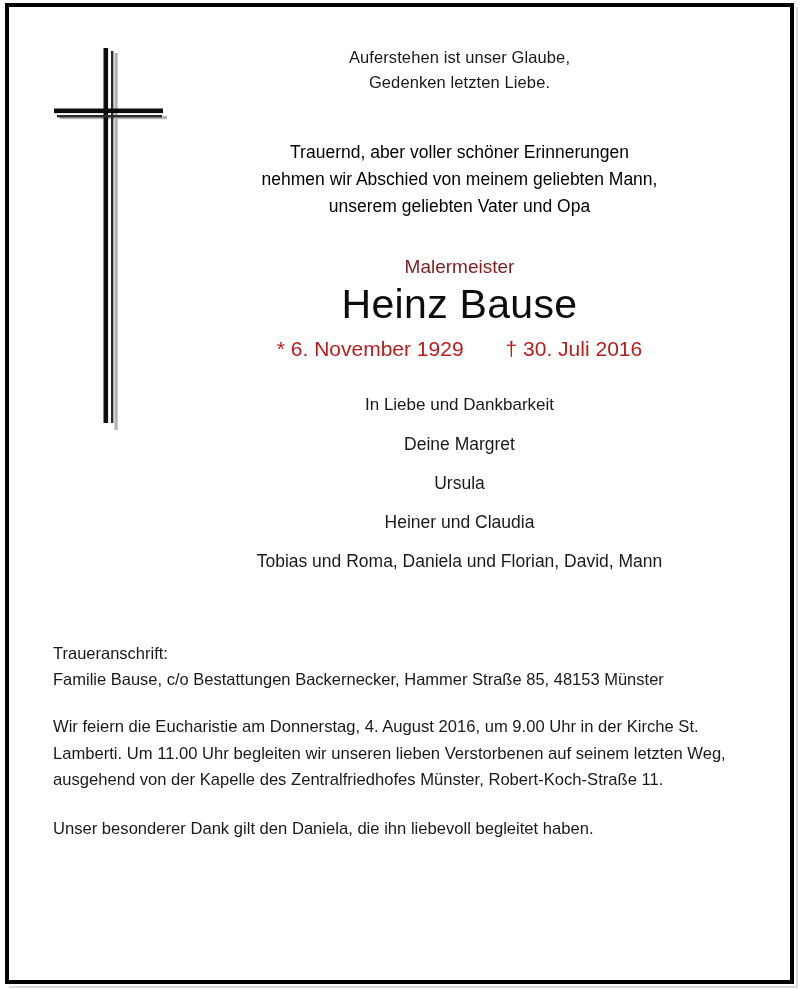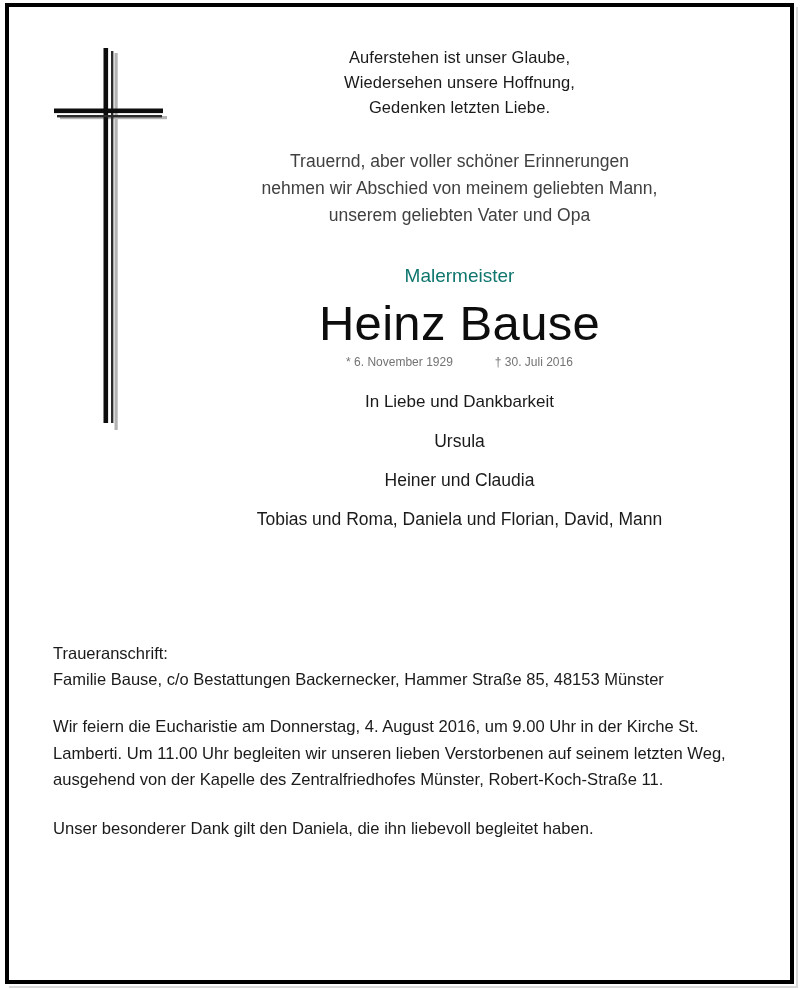--- a/index.html
+++ b/index.html
@@ -74,55 +74,55 @@
   }
 
   .verse {
     font-size: 16.5px;
     line-height: 25px;
     color: #1a1a1a;
     letter-spacing: 0.1px;
   }
 
   .intro {
-    margin-top: 28px;
+    margin-top: 44px;
     font-size: 17.5px;
     line-height: 27px;
-    color: #404040;
+    color: #000000;
   }
 
   .profession {
     margin-top: 35px;
     font-size: 19px;
     line-height: 24px;
-    color: #0f766e;
+    color: #7f1d1d;
   }
 
   .name {
-    margin-top: 10px;
-    font-size: 49px;
+    margin-top: 0;
+    font-size: 41px;
     line-height: 50px;
     font-weight: 400;
     letter-spacing: 0.3px;
     color: #0d0d0d;
   }
 
   .dates {
-    margin-top: 2px;
-    font-size: 12px;
-    line-height: 24px;
-    color: #737373;
+    margin-top: 8px;
+    font-size: 21px;
+    line-height: 24px;
+    color: #b91c1c;
   }
   .dates .date-gap {
     display: inline-block;
     width: 42px;
   }
 
   .dedication {
-    margin-top: 16px;
+    margin-top: 32px;
     font-size: 17px;
     line-height: 24px;
     color: #1a1a1a;
   }
   .mourner {
     margin-top: 15px;
     font-size: 17.5px;
     line-height: 24px;
     color: #1a1a1a;
   }
@@ -174,38 +174,38 @@
 
           <rect x="2" y="63.5" width="109" height="4.6" fill="#0d0d0d"></rect>
           <rect x="5" y="70.0" width="105" height="2.4" fill="#2b2b2b"></rect>
         </svg>
       </div>
 
       <div class="centered-block">
 
         <div class="verse">
           <div>Auferstehen ist unser Glaube,</div>
-          <div>Wiedersehen unsere Hoffnung,</div>
           <div>Gedenken letzten Liebe.</div>
         </div>
 
         <div class="intro">
           <div>Trauernd, aber voller schöner Erinnerungen</div>
           <div>nehmen wir Abschied von meinem geliebten Mann,</div>
           <div>unserem geliebten Vater und Opa</div>
         </div>
 
         <div class="profession">Malermeister</div>
         <div class="name">Heinz Bause</div>
 
         <div class="dates">
           <span>* 6. November 1929</span><span class="date-gap"></span><span>† 30. Juli 2016</span>
         </div>
 
         <div class="dedication">In Liebe und Dankbarkeit</div>
+        <div class="mourner">Deine Margret</div>
         <div class="mourner">Ursula</div>
         <div class="mourner">Heiner und Claudia</div>
         <div class="mourner wide">Tobias und Roma, Daniela und Florian, David, Mann</div>
       </div>
 
       <div class="lower-block">
         <div class="addr-line">Traueranschrift:</div>
         <div class="addr-line">Familie Bause, c/o Bestattungen Backernecker, Hammer Straße 85, 48153 Münster</div>
 
         <div class="para first nojustify">Wir feiern die Eucharistie am Donnerstag, 4. August 2016, um 9.00 Uhr in der Kirche St. Lamberti. Um 11.00 Uhr begleiten wir unseren lieben Verstorbenen auf seinem letzten Weg, ausgehend von der Kapelle des Zentralfriedhofes Münster, Robert-Koch-Straße 11.</div>

